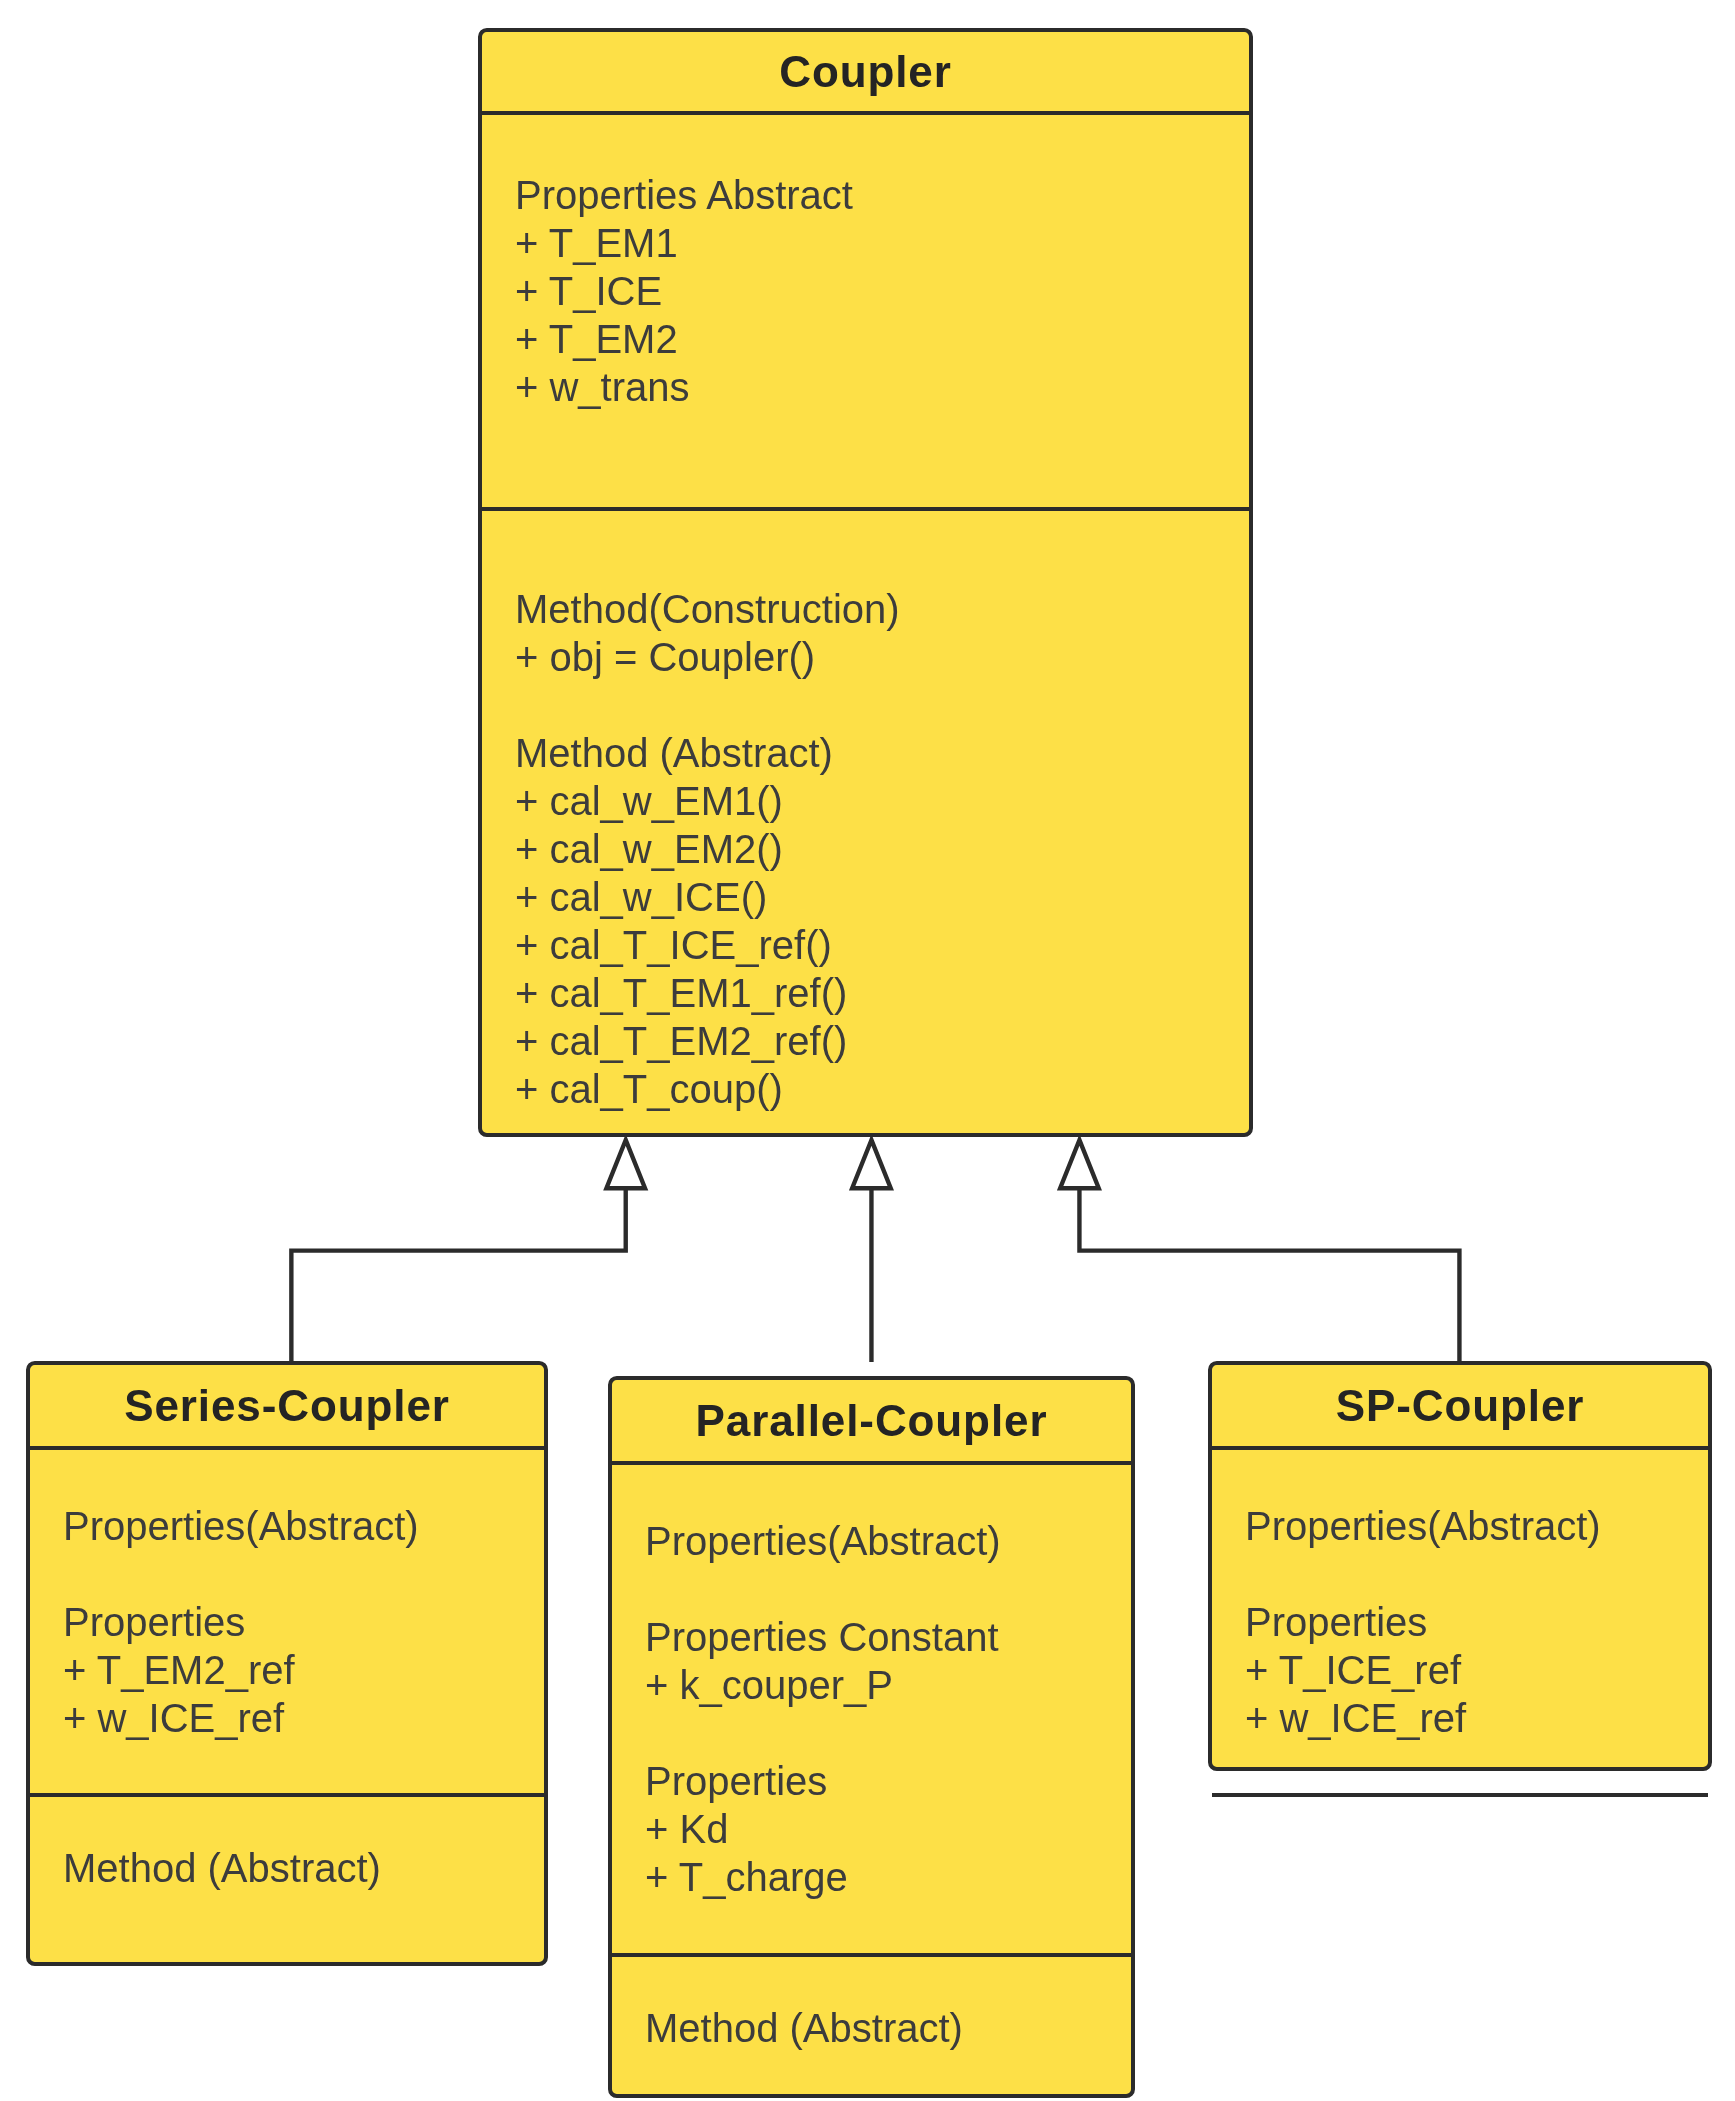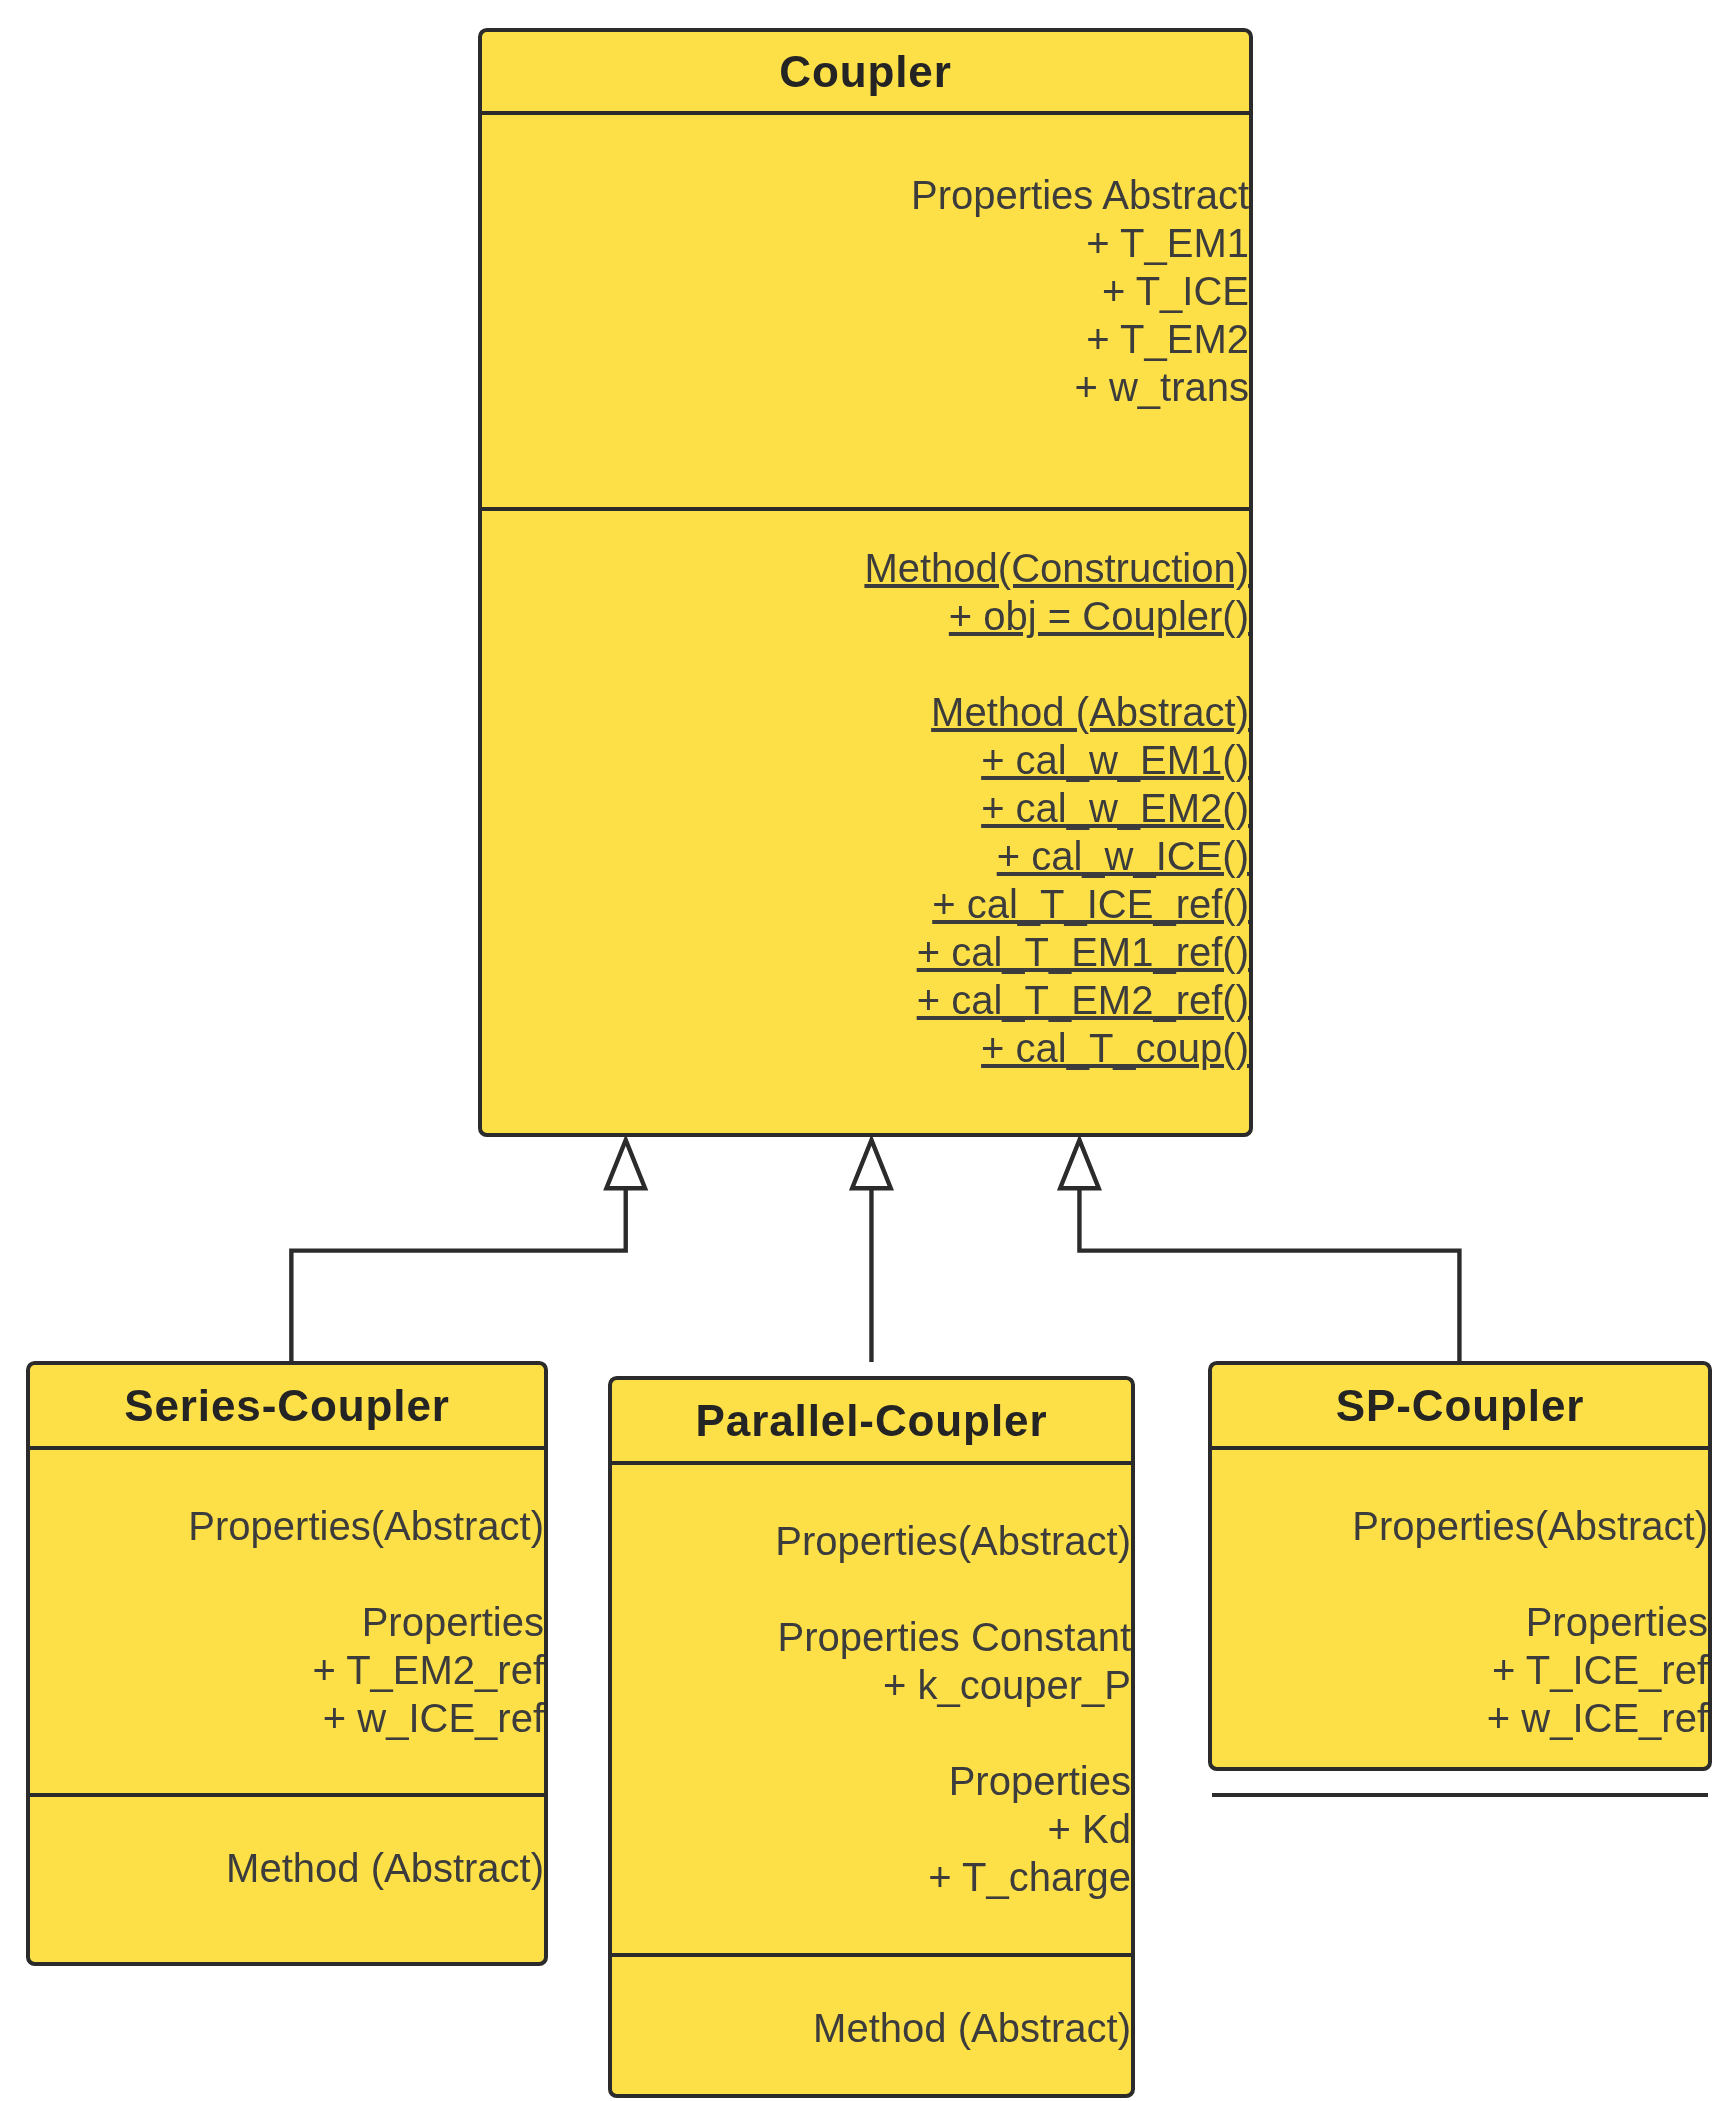--- a/index.html
+++ b/index.html
@@ -27,37 +27,36 @@
     font-weight:bold;
     font-size:44px;
     letter-spacing:0.9px;
     color:#242424;
     flex:0 0 auto;
   }
   .section{
     box-sizing:border-box;
     flex:0 0 auto;
     overflow:hidden;
-    text-align:right;
   }
   .section.sep{border-bottom:4.4px solid #2b2b2b;}
   .section.last{flex:1 1 auto;}
   .row{
     height:48px;
     line-height:48px;
     font-size:40px;
     padding-left:33px;
     white-space:pre;
     color:#3c3c3c;
   }
   
   .box-coupler{left:478px;top:28px;width:775px;height:1109px;}
   .box-coupler .class-title{height:83px;}
   .box-coupler .sec-props{height:396px;padding-top:56px;}
-  .box-coupler .sec-methods{padding-top:33px;text-decoration:underline;}
+  .box-coupler .sec-methods{padding-top:74px;}
   
   .box-series{left:26px;top:1361px;width:522px;height:605px;}
   .box-parallel{left:608px;top:1376px;width:527px;height:722px;}
   .box-sp{left:1208px;top:1361px;width:504px;height:410px;}
   .box-series .class-title,.box-parallel .class-title,.box-sp .class-title{height:85px;}
   .box-series .sec-props{height:347px;padding-top:52px;}
   .box-sp .sec-props{height:347px;padding-top:52px;}
   .box-parallel .sec-props{height:492px;padding-top:52px;}
   .box-series .sec-methods,.box-sp .sec-methods,.box-parallel .sec-methods{padding-top:47px;}
   .connector-layer{position:absolute;left:0;top:0;pointer-events:none;}

